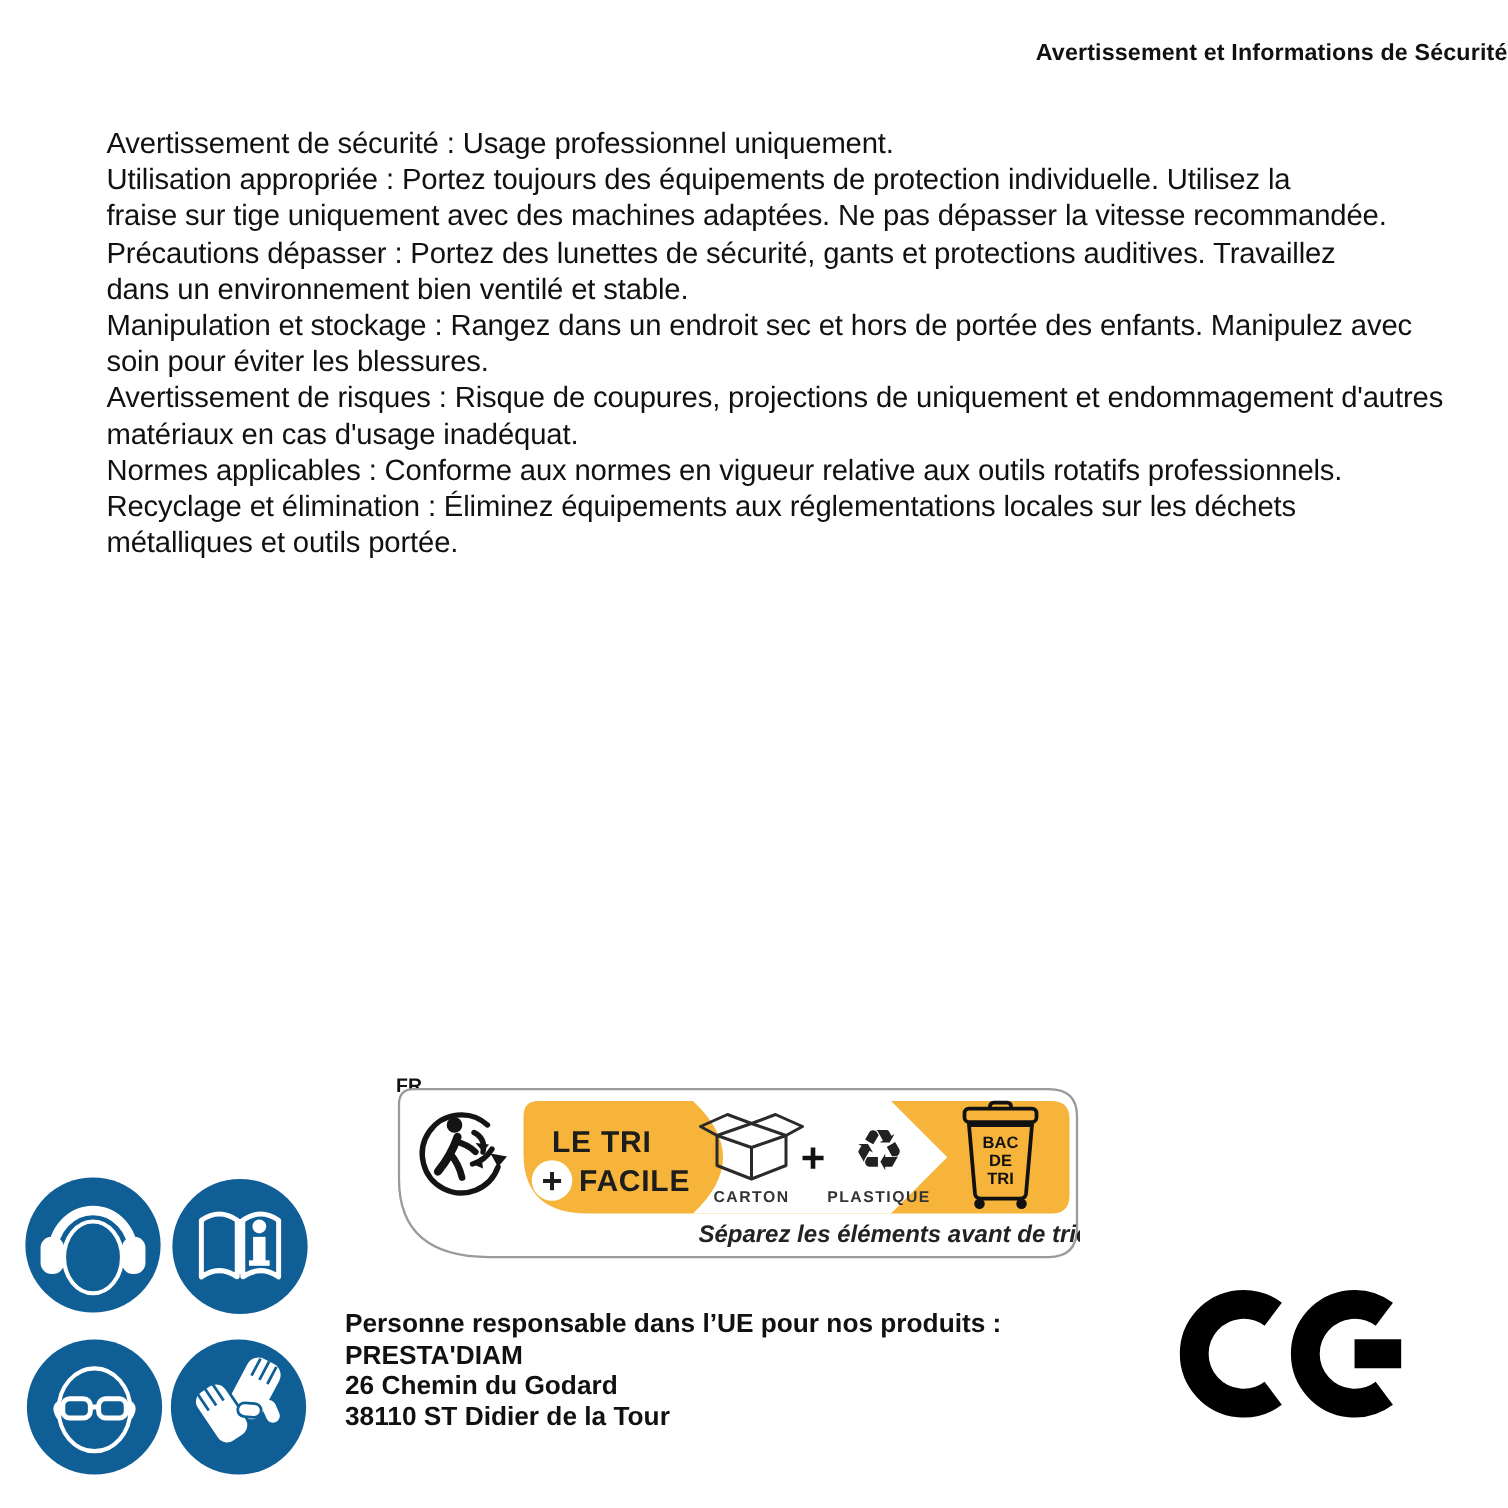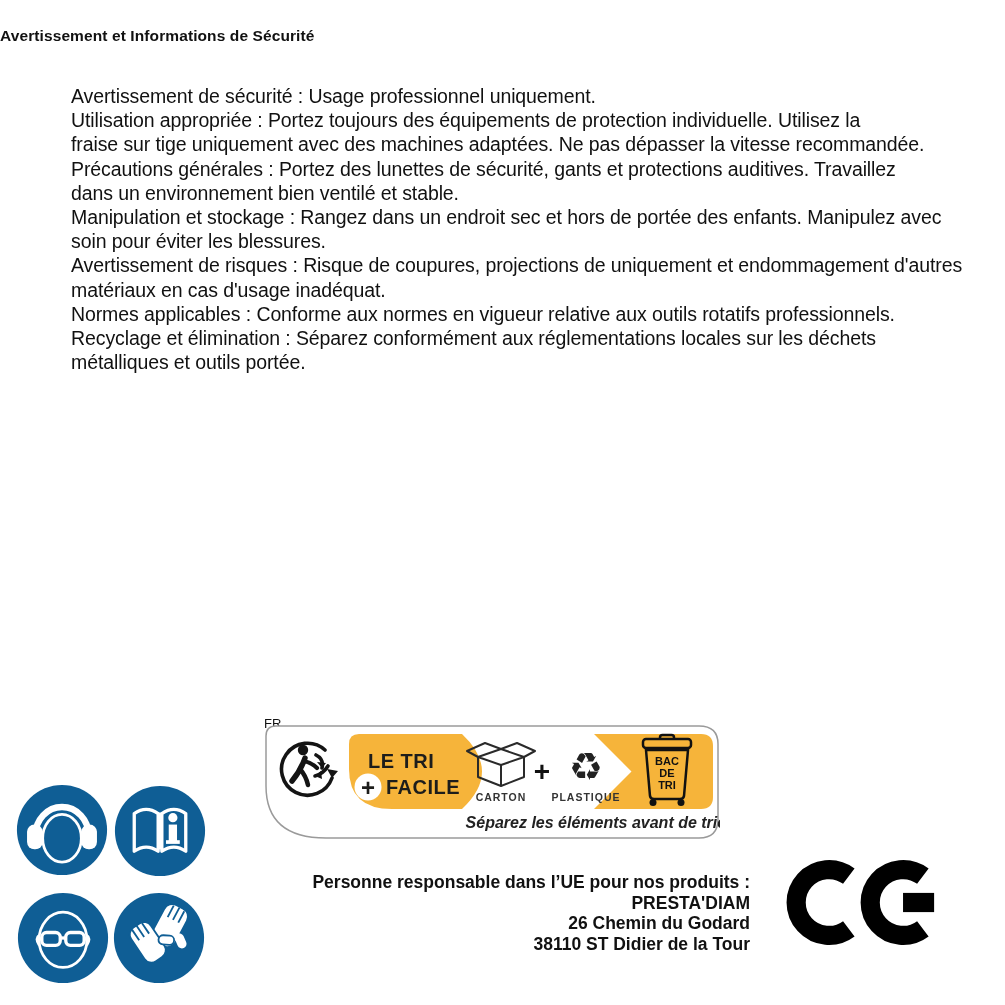--- a/index.html
+++ b/index.html
@@ -1,55 +1,55 @@
 <!DOCTYPE html>
 <html><head>
 <meta charset="utf-8">
 <style>
   html,body{margin:0;padding:0;}
   body{
     width:1005px;height:1005px;position:relative;background:#ffffff;
     font-family:"Liberation Sans", sans-serif;color:#111;overflow:hidden;
   }
   .page-title{
-    position:absolute;top:27px;left:0;width:1005px;text-align:left;
+    position:absolute;top:27px;left:0;width:1005px;text-align:right;
     font-size:15.5px;font-weight:bold;letter-spacing:.1px;
   }
   .body-text{position:absolute;left:71px;top:84px;width:920px;}
   .body-text .line{
     font-size:19.5px;line-height:24.2px;white-space:nowrap;letter-spacing:-0.1px;
   }
-  .fr-label{position:absolute;left:264px;top:716px;font-size:13px;font-weight:normal;}
+  .fr-label{position:absolute;left:264px;top:716px;font-size:13px;font-weight:bold;}
   .triman{position:absolute;left:264px;top:724px;width:456px;height:118px;}
   .icon-grid svg{position:absolute;}
   .address{
-    position:absolute;left:230px;top:872px;width:520px;text-align:right;
+    position:absolute;left:230px;top:872px;width:520px;text-align:left;
     font-weight:bold;font-size:17.5px;line-height:20.6px;
   }
   .ce-mark{position:absolute;left:786px;top:854px;width:160px;height:97px;}
   svg text{font-family:"Liberation Sans", sans-serif;}
   svg text.sym{font-family:"DejaVu Sans", sans-serif;}
 </style>
 </head>
 <body>
 
 <div class="page-title">Avertissement et Informations de Sécurité</div>
 
 <div class="body-text">
   <div class="line">Avertissement de sécurité : Usage professionnel uniquement.</div>
   <div class="line">Utilisation appropriée : Portez toujours des équipements de protection individuelle. Utilisez la</div>
   <div class="line">fraise sur tige uniquement avec des machines adaptées. Ne pas dépasser la vitesse recommandée.</div>
-  <div class="line">Précautions générales : Portez des lunettes de sécurité, gants et protections auditives. Travaillez</div>
+  <div class="line">Précautions dépasser : Portez des lunettes de sécurité, gants et protections auditives. Travaillez</div>
   <div class="line">dans un environnement bien ventilé et stable.</div>
   <div class="line">Manipulation et stockage : Rangez dans un endroit sec et hors de portée des enfants. Manipulez avec</div>
   <div class="line">soin pour éviter les blessures.</div>
   <div class="line">Avertissement de risques : Risque de coupures, projections de uniquement et endommagement d'autres</div>
   <div class="line">matériaux en cas d'usage inadéquat.</div>
   <div class="line">Normes applicables : Conforme aux normes en vigueur relative aux outils rotatifs professionnels.</div>
-  <div class="line">Recyclage et élimination : Séparez conformément aux réglementations locales sur les déchets</div>
+  <div class="line">Recyclage et élimination : Éliminez équipements aux réglementations locales sur les déchets</div>
   <div class="line">métalliques et outils portée.</div>
 </div>
 
 <div class="fr-label">FR</div>
 
 <div class="triman">
   <svg width="456" height="118" viewBox="0 0 456 118">
 
     <path d="M 12,2 H 435 Q 454,2 454,20 V 95 Q 454,114 435,114 H 62 Q 2,114 2,62 V 12 Q 2,2 12,2 Z" fill="#ffffff" stroke="#9a9a9a" stroke-width="1.5"></path>
 

